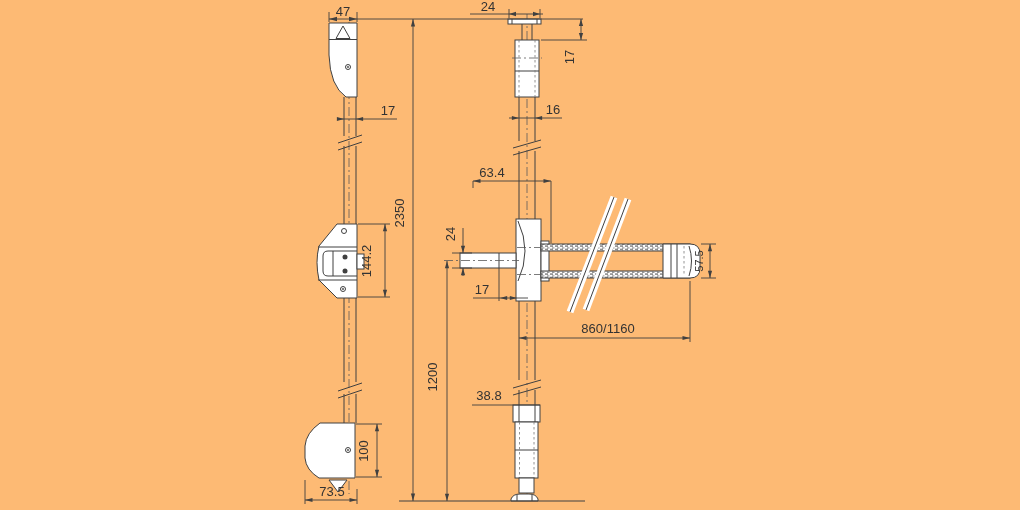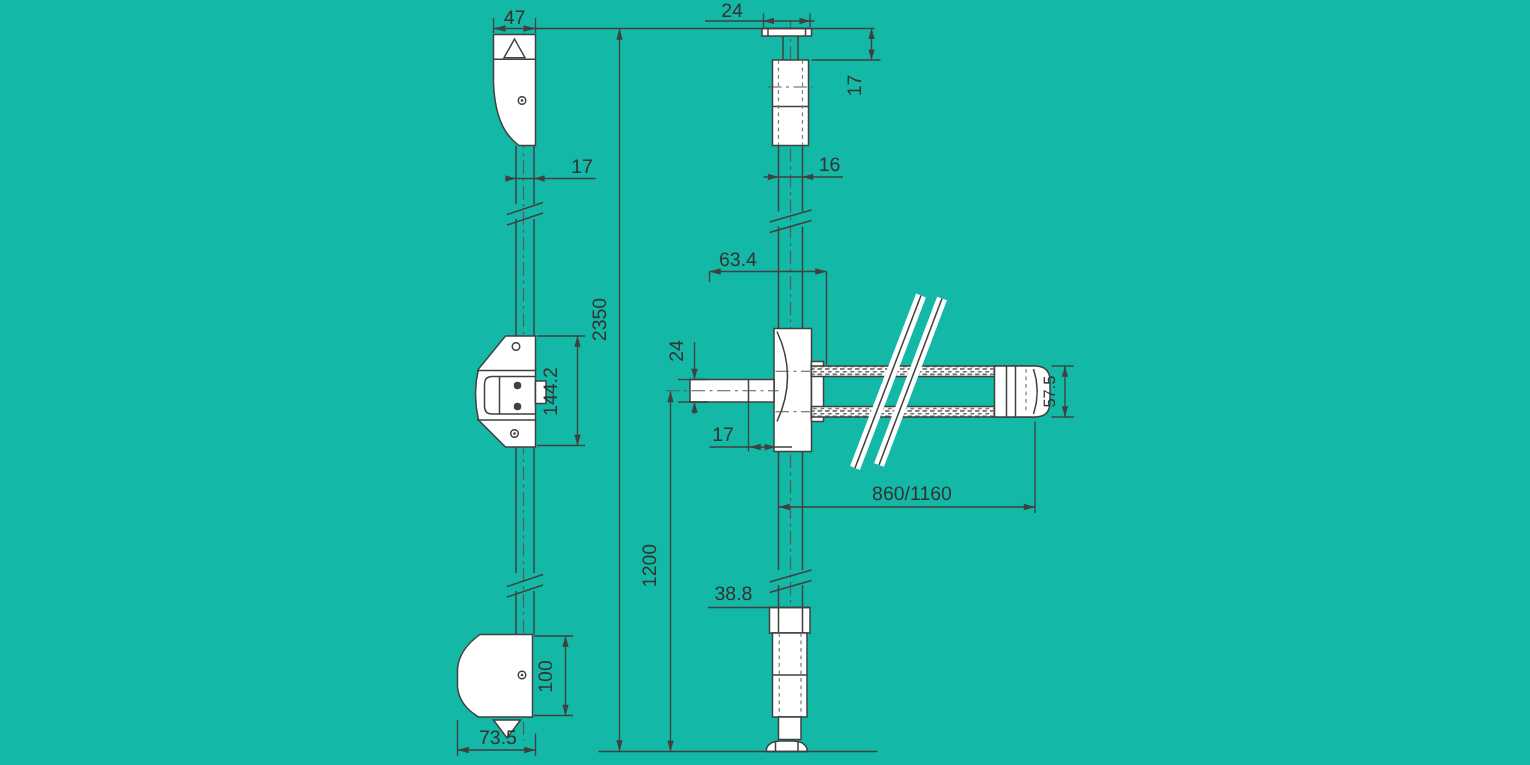--- a/index.html
+++ b/index.html
@@ -1,16 +1,16 @@
 <!DOCTYPE html>
 <html><head>
 <meta charset="utf-8">
 <style>
   html,body{margin:0;padding:0;background:#ffffff;}
-  .stage{position:relative;width:1020px;height:510px;background:#14b8a6;overflow:hidden;}
+  .stage{position:relative;width:1020px;height:510px;background:#fdba74;overflow:hidden;}
   svg{display:block;}
   .outline{stroke:#404040;stroke-width:1;fill:none;}
   .fillw{fill:#ffffff;}
   .cl{stroke:#5a5a5a;stroke-width:0.8;stroke-dasharray:9 3 2 3;fill:none;}
   .hid{stroke:#7a7a7a;stroke-width:0.8;stroke-dasharray:2.5 2.5;fill:none;}
   .dim{stroke:#404040;stroke-width:0.9;fill:none;}
   .arr{fill:#404040;stroke:none;}
   .dim-text{font-family:"Liberation Sans",sans-serif;font-size:13px;fill:#333;stroke:none;}
   .dim-text-sm{font-family:"Liberation Sans",sans-serif;font-size:11px;fill:#333;stroke:none;}
   .dot{fill:#404040;stroke:none;}

